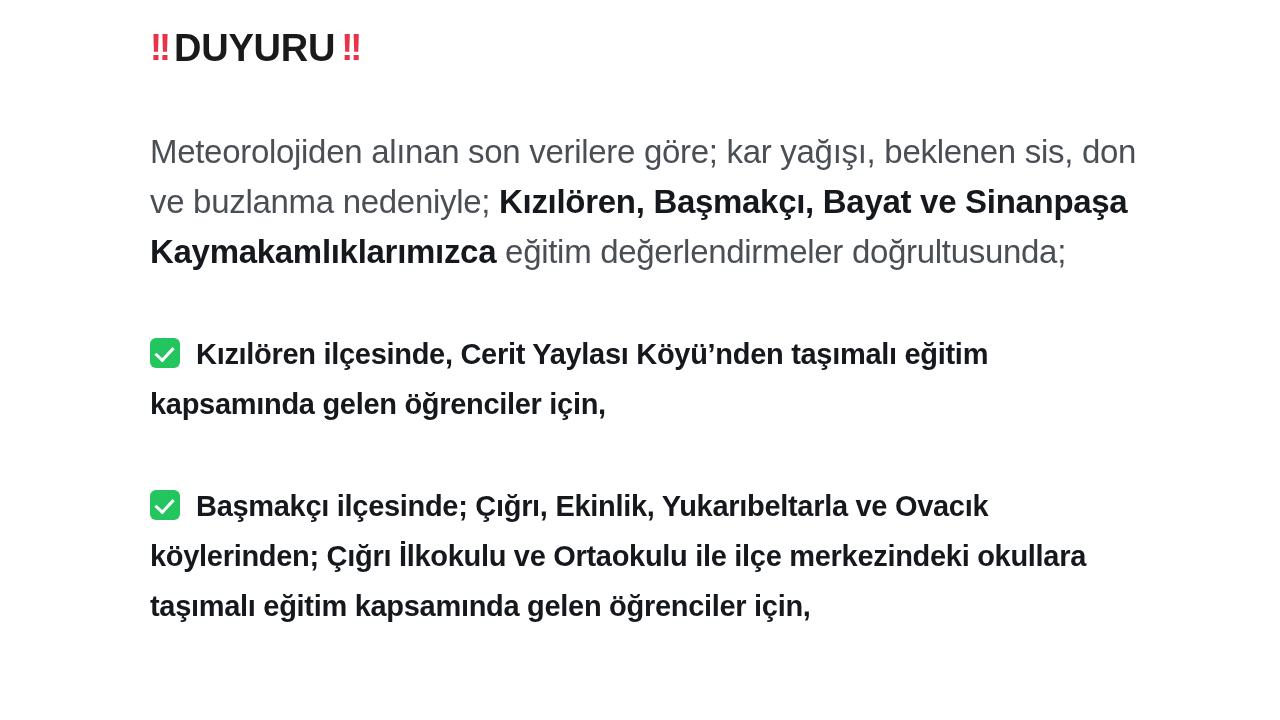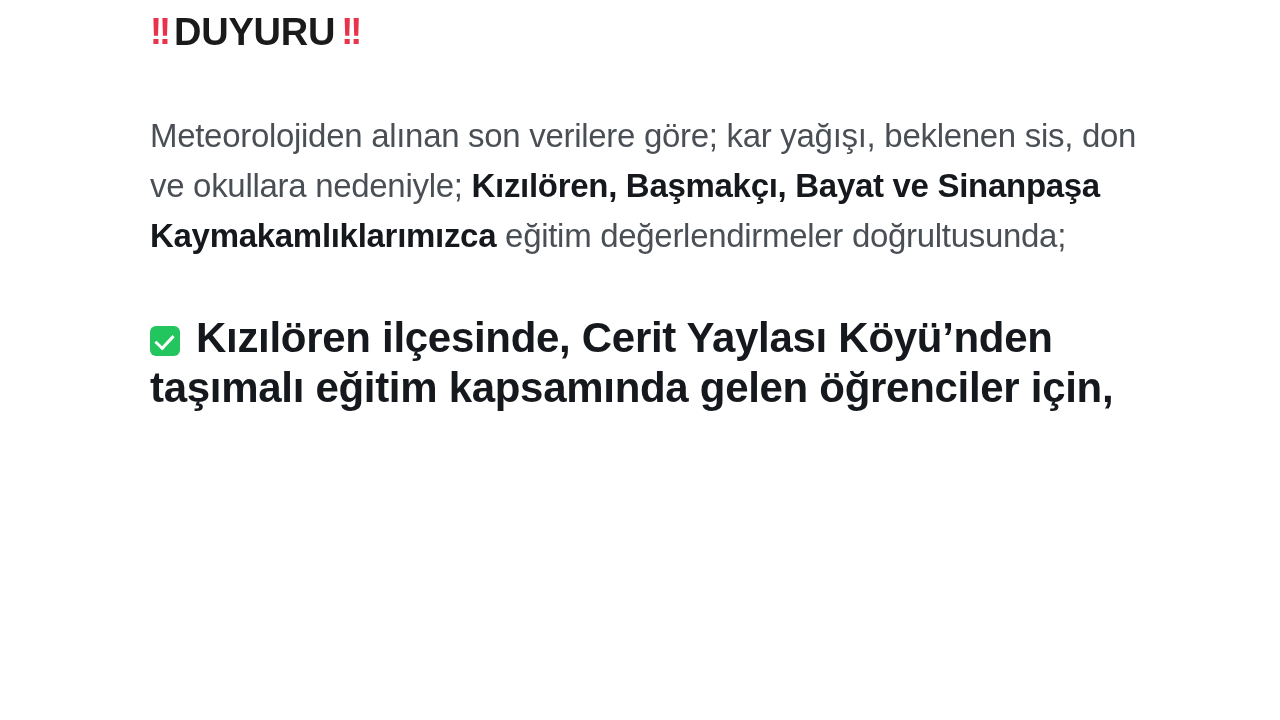--- a/index.html
+++ b/index.html
@@ -17,21 +17,21 @@
   .page {
     position: relative;
     width: 1280px;
     height: 720px;
     background: #ffffff;
     box-sizing: border-box;
   }
   .content {
     position: absolute;
     left: 150px;
-    top: 0;
+    top: 16px;
     width: 1000px;
   }
 
   
   .announce-heading {
     margin: 0;
     padding-top: 6px;
     font-size: 38px;
     font-weight: 700;
     color: #1a1a1a;
@@ -59,21 +59,21 @@
     letter-spacing: -0.3px;
   }
   .para.first { margin-top: 52px; }
   .para b {
     color: #15181c;
     font-weight: 700;
   }
 
   .item {
     margin-top: 52px;
-    font-size: 42px;
+    font-size: 29px;
     line-height: 50px;
     color: #15181c;
     font-weight: 700;
     letter-spacing: -0.3px;
   }
   .check {
     display: inline-block;
     width: 30px;
     height: 30px;
     border-radius: 6px;
@@ -98,22 +98,25 @@
 <body>
 
 <div class="page">
   <div class="content">
 
     <h1 class="announce-heading">
       <span class="bang left">!!</span><span>DUYURU</span><span class="bang right">!!</span>
     </h1>
 
     <p class="para first">
-      <span>Meteorolojiden alınan son verilere göre; kar yağışı, beklenen sis, don ve okullara nedeniyle; </span><b>Kızılören, Başmakçı, Bayat ve Sinanpaşa Kaymakamlıklarımızca</b><span> eğitim değerlendirmeler doğrultusunda;</span>
+      <span>Meteorolojiden alınan son verilere göre; kar yağışı, beklenen sis, don ve buzlanma nedeniyle; </span><b>Kızılören, Başmakçı, Bayat ve Sinanpaşa Kaymakamlıklarımızca</b><span> eğitim değerlendirmeler doğrultusunda;</span>
     </p>
 
     <p class="item">
       <span class="check"></span><span>Kızılören ilçesinde, Cerit Yaylası Köyü’nden taşımalı eğitim kapsamında gelen öğrenciler için,</span>
     </p>
 
+    <p class="item">
+      <span class="check"></span><span>Başmakçı ilçesinde; Çığrı, Ekinlik, Yukarıbeltarla ve Ovacık köylerinden; Çığrı İlkokulu ve Ortaokulu ile ilçe merkezindeki okullara taşımalı eğitim kapsamında gelen öğrenciler için,</span>
+    </p>
 
   </div>
 </div>
 
 </body></html>

